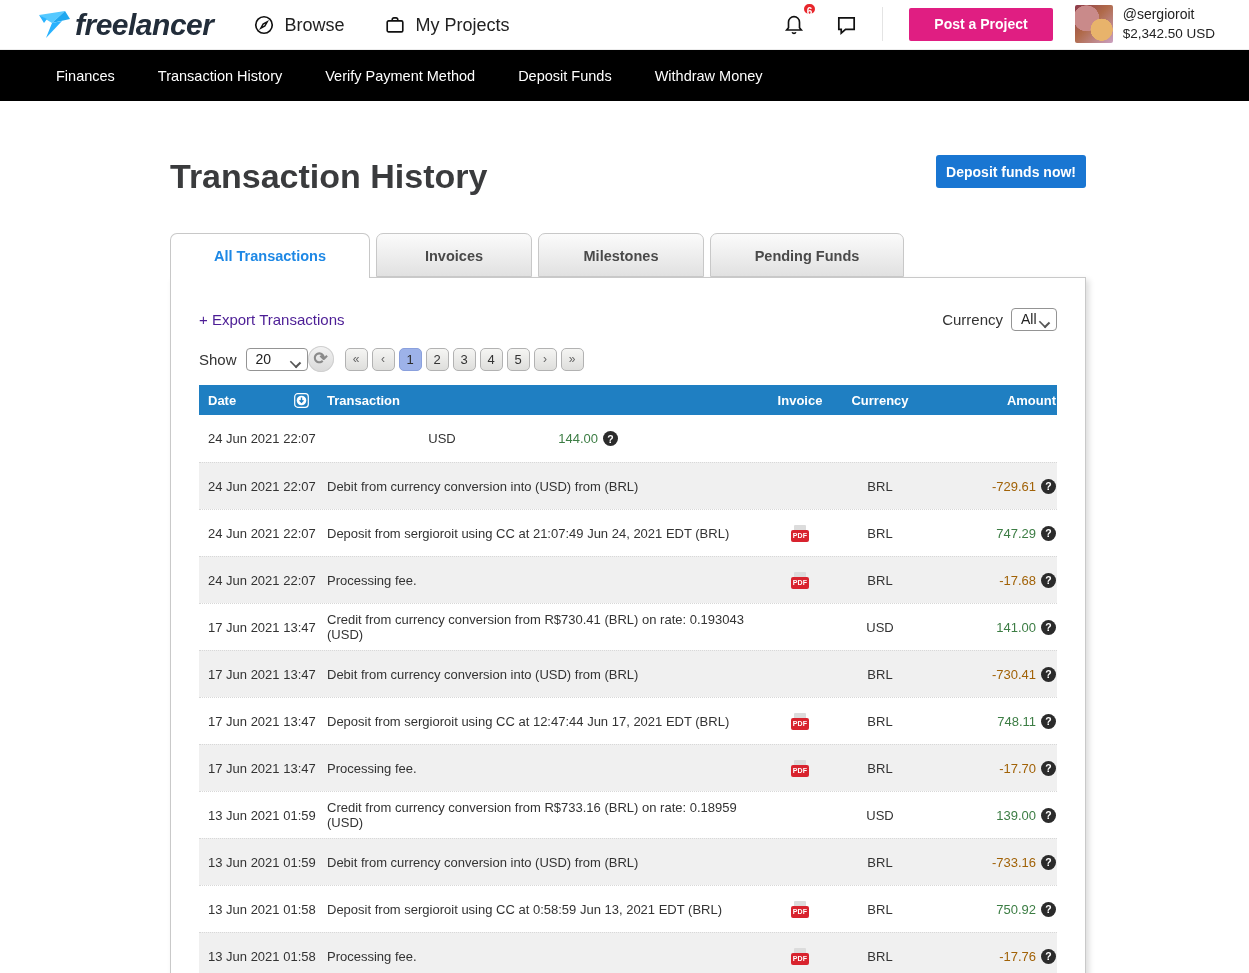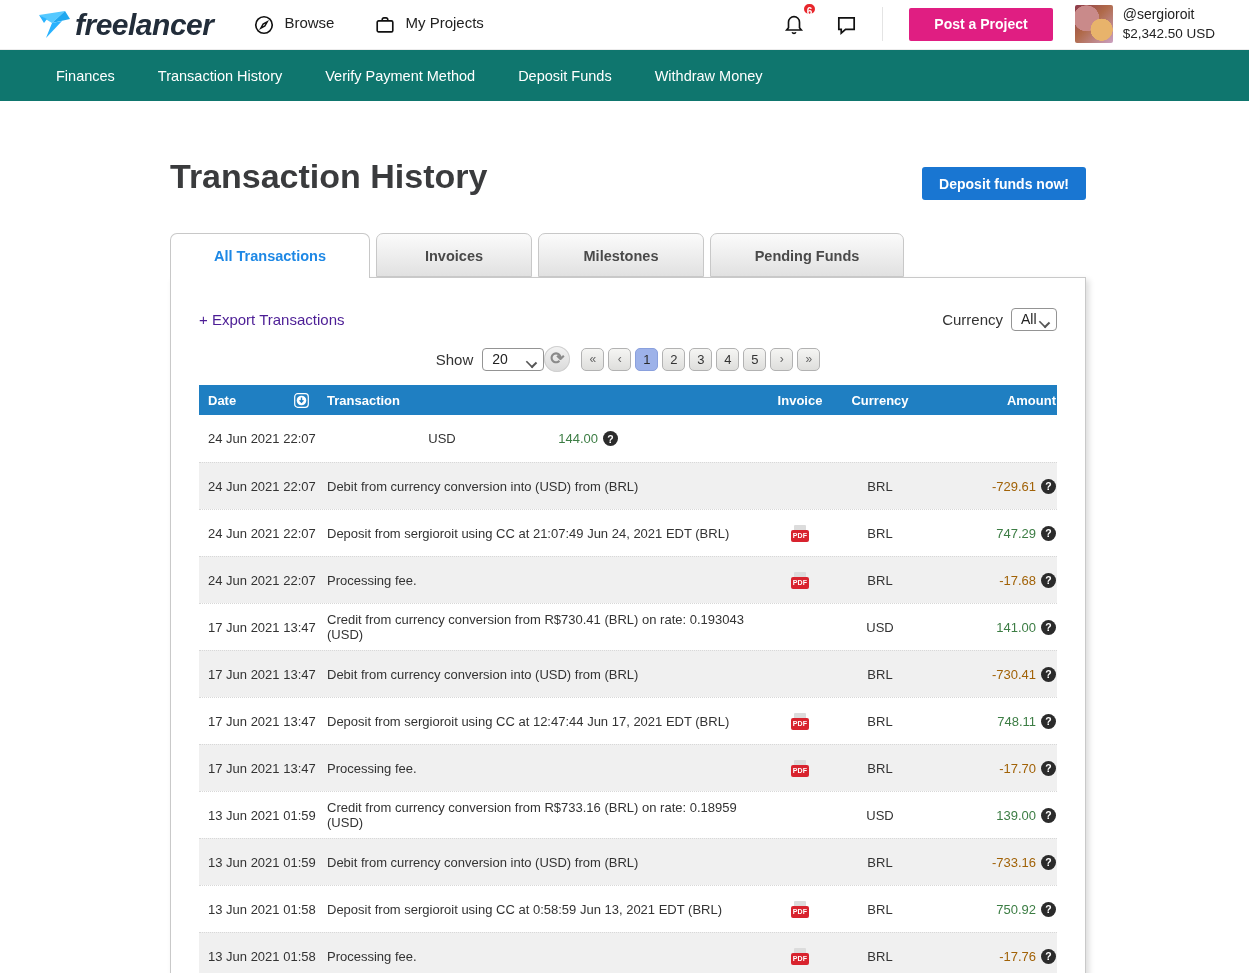--- a/index.html
+++ b/index.html
@@ -5,67 +5,67 @@
   * { box-sizing: border-box; }
   html,body { margin:0; padding:0; }
   body {
     width:1249px; height:973px; overflow:hidden; background:#fff;
     font-family:"Liberation Sans", sans-serif; color:#333;
   }
   
   .topbar { height:50px; display:flex; align-items:center; padding:0 34px 0 36px; border-bottom:1px solid #ececec; background:#fff; }
   .logo { display:flex; align-items:center; gap:3px; cursor:pointer; }
   .logo-text { font-size:30px; font-weight:bold; font-style:italic; color:#222d3a; letter-spacing:-0.5px; }
-  .top-nav-item { display:flex; align-items:flex-start; gap:9px; margin-left:40px; font-size:15px; color:#222; cursor:pointer; }
+  .top-nav-item { display:flex; align-items:flex-end; gap:9px; margin-left:40px; font-size:18px; color:#222; cursor:pointer; }
   .top-right { margin-left:auto; display:flex; align-items:center; }
   .icon-btn { position:relative; cursor:pointer; display:flex; align-items:center; }
   .bell-wrap { margin-right:30px; }
   .chat-wrap { margin-right:24px; }
   .badge { position:absolute; top:-10px; right:-12px; background:#e8262c; color:#fff; font-size:10px; font-weight:bold;
            min-width:14px; height:14px; padding:1px 3px 0; border-radius:9px; border:2px solid #fff; text-align:center; line-height:13px; }
   .vdivider { width:1px; height:34px; background:#e4e4e4; margin-right:26px; }
   .post-btn { background:#e01e82; color:#fff; font-weight:bold; font-size:14px; border:none; border-radius:2px;
               height:33px; padding:0 25px; margin-right:22px; cursor:pointer; font-family:inherit; }
   .avatar { width:38px; height:38px; border-radius:2px; flex:none;
             background:
               radial-gradient(circle at 70% 65%, #e8b36b 0 30%, transparent 31%),
               radial-gradient(circle at 30% 35%, #c98a8a 0 35%, transparent 36%),
               linear-gradient(135deg,#8c3a4a 0%, #b06a4a 45%, #caa0c0 100%);
             cursor:pointer; }
   .user-text { margin-left:10px; line-height:1.4; }
   .user-name { font-size:14px; color:#222; }
   .user-balance { font-size:13.5px; color:#222; }
   
-  .subnav { height:51px; background:#0f766e; display:flex; align-items:center; padding-left:56px; }
+  .subnav { height:51px; background:#000000; display:flex; align-items:center; padding-left:56px; }
   .subnav-item { color:#fff; font-size:14.5px; margin-right:43px; cursor:pointer; white-space:nowrap; }
   
   .content { width:916px; margin-left:170px; position:relative; }
   .title-row { display:flex; justify-content:space-between; margin-top:52px; height:46px; align-items:center; }
   .page-title { margin:0; font-size:34px; font-weight:bold; color:#3a3b3d; }
   .deposit-btn { background:#1976d2; color:#fff; font-weight:bold; font-size:14px; border:none; border-radius:3px;
-                 height:33px; padding:0 17px; cursor:pointer; align-self:flex-start; margin-top:14px; font-family:inherit; }
+                 height:33px; padding:0 10px; cursor:pointer; align-self:flex-start; margin-top:2px; font-family:inherit; }
   
   .tabs { display:flex; margin-top:34px; position:relative; z-index:2; }
   .tab { height:44px; line-height:44px; text-align:center; font-size:14.5px; font-weight:bold; color:#4a4a4a;
          background:linear-gradient(#fbfbfb,#e1e1e1); border:1px solid #c8c8c8; border-radius:7px 7px 0 0;
          margin-right:6px; cursor:pointer; }
   .tab:nth-child(1){ width:200px; } .tab:nth-child(2){ width:156px; }
   .tab:nth-child(3){ width:166px; } .tab:nth-child(4){ width:194px; }
   .tab.active { background:#fff; color:#1e88e5; border-bottom:none; height:45px; }
   
   .panel { border:1px solid #c9c9c9; background:#fff; margin-top:-1px; height:700px; padding:0 28px;
            box-shadow:3px 3px 6px rgba(0,0,0,0.14); position:relative; z-index:1; overflow:hidden; }
   .toolbar-top { display:flex; justify-content:space-between; align-items:center; margin-top:30px; }
   .export-link { color:#4c1d95; font-size:15px; cursor:pointer; text-decoration:none; }
   .currency-wrap { display:flex; align-items:center; gap:8px; font-size:15px; color:#333; }
   .select-box { border:1px solid #949494; border-radius:4px; background:#fff; font-size:14px; color:#222;
                 padding:2px 16px 3px 9px; position:relative; cursor:pointer; min-width:46px; }
   .select-box::after { content:""; position:absolute; right:7px; top:9px; width:7px; height:7px;
                        border-right:2px solid #555; border-bottom:2px solid #555; transform:rotate(45deg) scale(1,.8); }
-  .toolbar-bottom { display:flex; justify-content:center; align-items:center; margin-top:15px; }
+  .toolbar-bottom { display:flex; justify-content:flex-start; align-items:center; margin-top:15px; }
   .show-wrap { display:flex; align-items:center; gap:9px; font-size:15px; color:#333; }
   .show-wrap .select-box { min-width:62px; }
   .pagination { display:flex; align-items:center; gap:4px; }
   .refresh-btn { width:26px; height:26px; border:none; border-radius:50%; background:linear-gradient(#f3f3f3,#d9d9d9);
                  color:#8a8a8a; font-size:17px; font-weight:bold; line-height:24px; cursor:pointer; margin-right:7px;
                  box-shadow:0 0 0 1px #cfcfcf inset; padding:0; }
   .page-btn { min-width:23px; height:23px; border:1px solid #b2b2b2; border-radius:5px;
               background:linear-gradient(#f5f5f3,#dededc); font-size:13px; color:#333; cursor:pointer;
               font-family:inherit; padding:0 5px; }
   .page-btn.arrow { color:#666; font-size:12px; }

